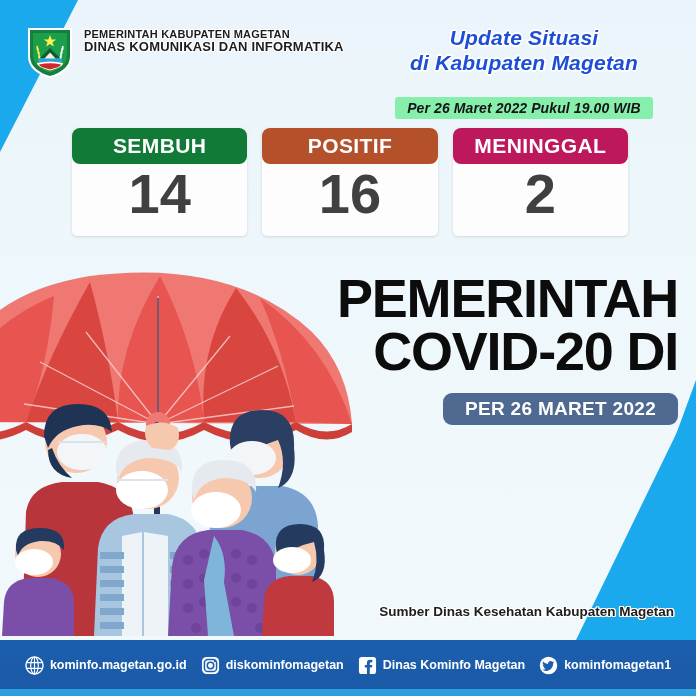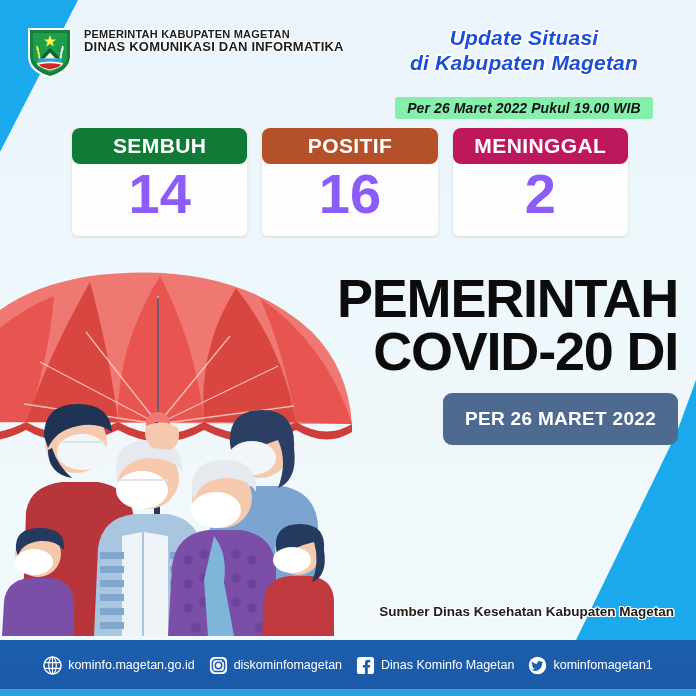--- a/index.html
+++ b/index.html
@@ -96,21 +96,21 @@
     box-shadow:0 1px 3px rgba(0,0,0,.13);
   }
   .stat-label {
     height:36px; line-height:36px; text-align:center;
     color:#ffffff; font-weight:bold; font-size:21px;
     letter-spacing:.4px;
     border-radius:8px;
   }
   .stat-value {
     flex:1; display:flex; align-items:center; justify-content:center;
-    font-size:56px; font-weight:bold; color:#8b5cf6;
+    font-size:56px; font-weight:bold; color:#404040;
     line-height:1; padding-bottom:12px;
   }
 
   
   .illu {
     position:absolute; left:-18px; top:236px;
     width:372px; height:408px;
     z-index:3;
   }
 
@@ -120,21 +120,21 @@
     width:420px; text-align:right; z-index:5;
   }
   .title-line {
     font-size:54px; font-weight:bold; color:#0c0c0c;
     line-height:.99; letter-spacing:-1.2px;
   }
   .date-badge {
     display:inline-block; margin-top:14px;
     background:#4e6a91; color:#ffffff;
     font-size:19px; font-weight:bold;
-    padding:15px 22px; border-radius:9px;
+    padding:5px 22px; border-radius:9px;
     letter-spacing:.3px;
   }
 
   .source {
     position:absolute; right:22px; top:604px;
     font-size:13.5px; font-weight:bold; color:#202020;
     z-index:7;
     text-shadow:
       -1px -1px 0 #fff, 1px -1px 0 #fff,
       -1px  1px 0 #fff, 1px  1px 0 #fff,
@@ -149,21 +149,21 @@
     z-index:8;
     display:flex; align-items:center; justify-content:center;
     gap:14px; padding:0 8px 6px 8px;
   }
   .footer-strip {
     position:absolute; left:0; bottom:0; width:696px; height:7px;
     background:#2f9ede; z-index:9;
   }
   .fitem { display:flex; align-items:center; gap:6px; }
   .fitem .lbl {
-    color:#ffffff; font-size:12.5px; font-weight:normal; white-space:nowrap;
+    color:#ffffff; font-size:12.5px; font-weight:bold; white-space:nowrap;
   }
   .ficon { width:19px; height:19px; flex:0 0 19px; }
 </style>
 </head>
 <body>
 
 <div id="poster">
 
   <div class="bg-base"></div>
   <div class="wedge-left"></div>

